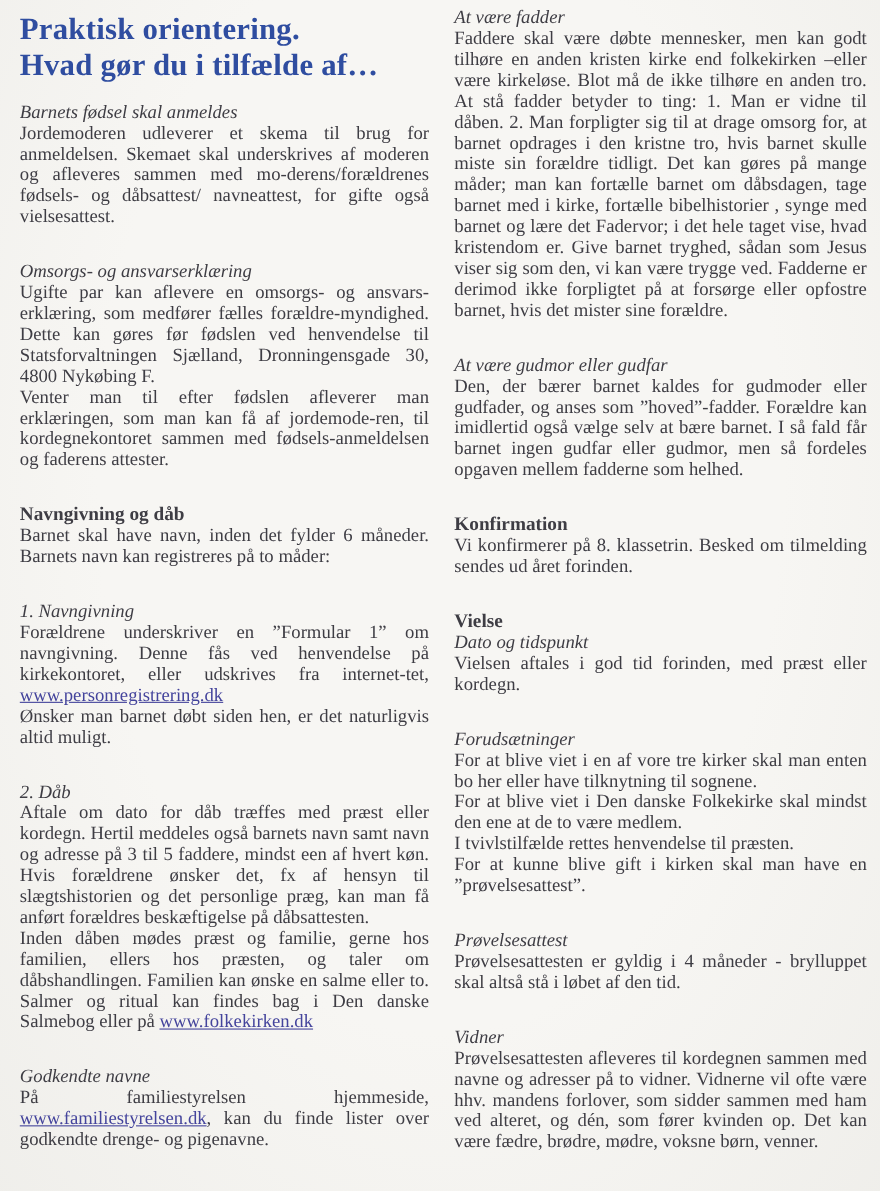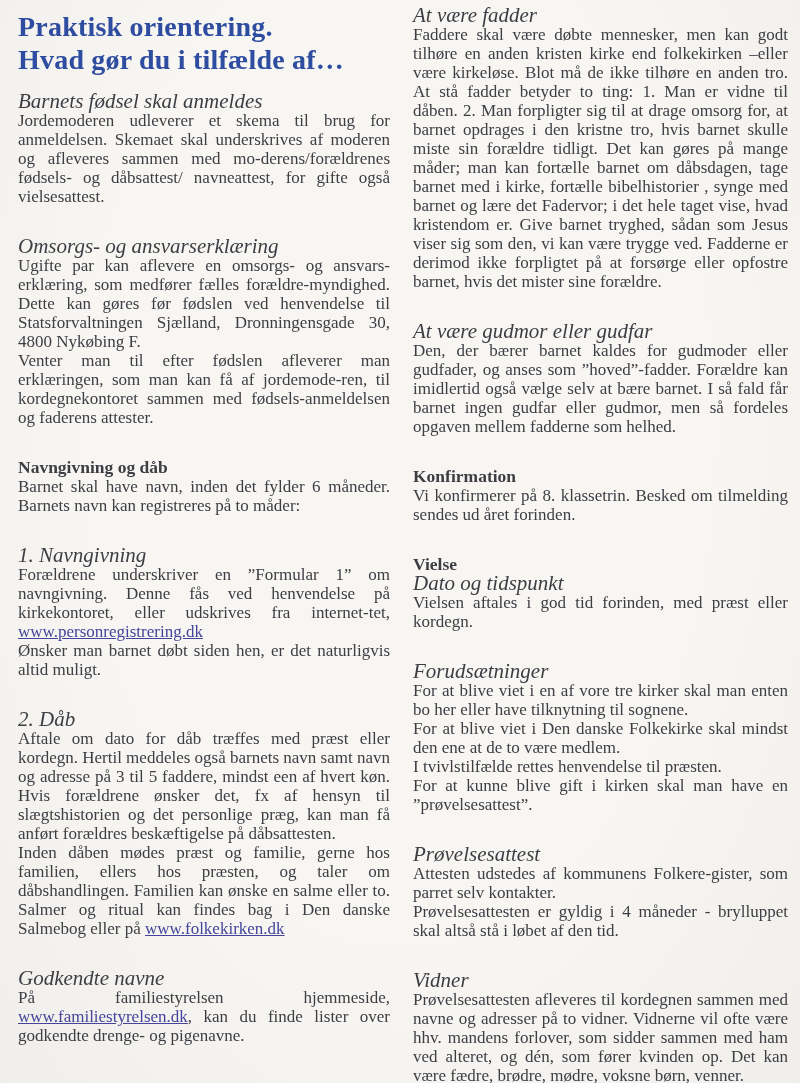--- a/index.html
+++ b/index.html
@@ -36,21 +36,21 @@
   }
   section { margin: 0; }
   .col section + section { margin-top: 31px; }
   p, h2, h3 {
     margin: 0;
     font-size: 17px;
     line-height: 19px;
     text-align: justify;
   }
   h2 { font-weight: bold; font-size: 17.5px; }
-  h3.sub { font-weight: normal; font-style: italic; font-size: 21px; }
+  h3.sub { font-weight: normal; font-style: italic; font-size: 17px; }
   .doc-link {
     color: var(--link);
     text-decoration: underline;
     cursor: pointer;
     word-break: break-word;
   }
 </style>
 </head>
 <body>
 
@@ -124,21 +124,20 @@
     <section>
       <h3 class="sub">Forudsætninger</h3>
       <p>For at blive viet i en af vore tre kirker skal man enten bo her eller have tilknytning til sognene.</p>
       <p>For at blive viet i Den danske Folkekirke skal mindst den ene at de to være medlem.</p>
       <p>I tvivlstilfælde rettes henvendelse til præsten.</p>
       <p>For at kunne blive gift i kirken skal man have en ”prøvelsesattest”.</p>
     </section>
 
     <section>
       <h3 class="sub">Prøvelsesattest</h3>
-      <p>Attesten udstedes af kommunens Folkere-gister, som parret selv kontakter.</p>
       <p>Prøvelsesattesten er gyldig i 4 måneder - brylluppet skal altså stå i løbet af den tid.</p>
     </section>
 
     <section>
       <h3 class="sub">Vidner</h3>
       <p>Prøvelsesattesten afleveres til kordegnen sammen med navne og adresser på to vidner. Vidnerne vil ofte være hhv. mandens forlover, som sidder sammen med ham ved alteret, og dén, som fører kvinden op. Det kan være fædre, brødre, mødre, voksne børn, venner.</p>
     </section>
 
   </div>
 </div>

